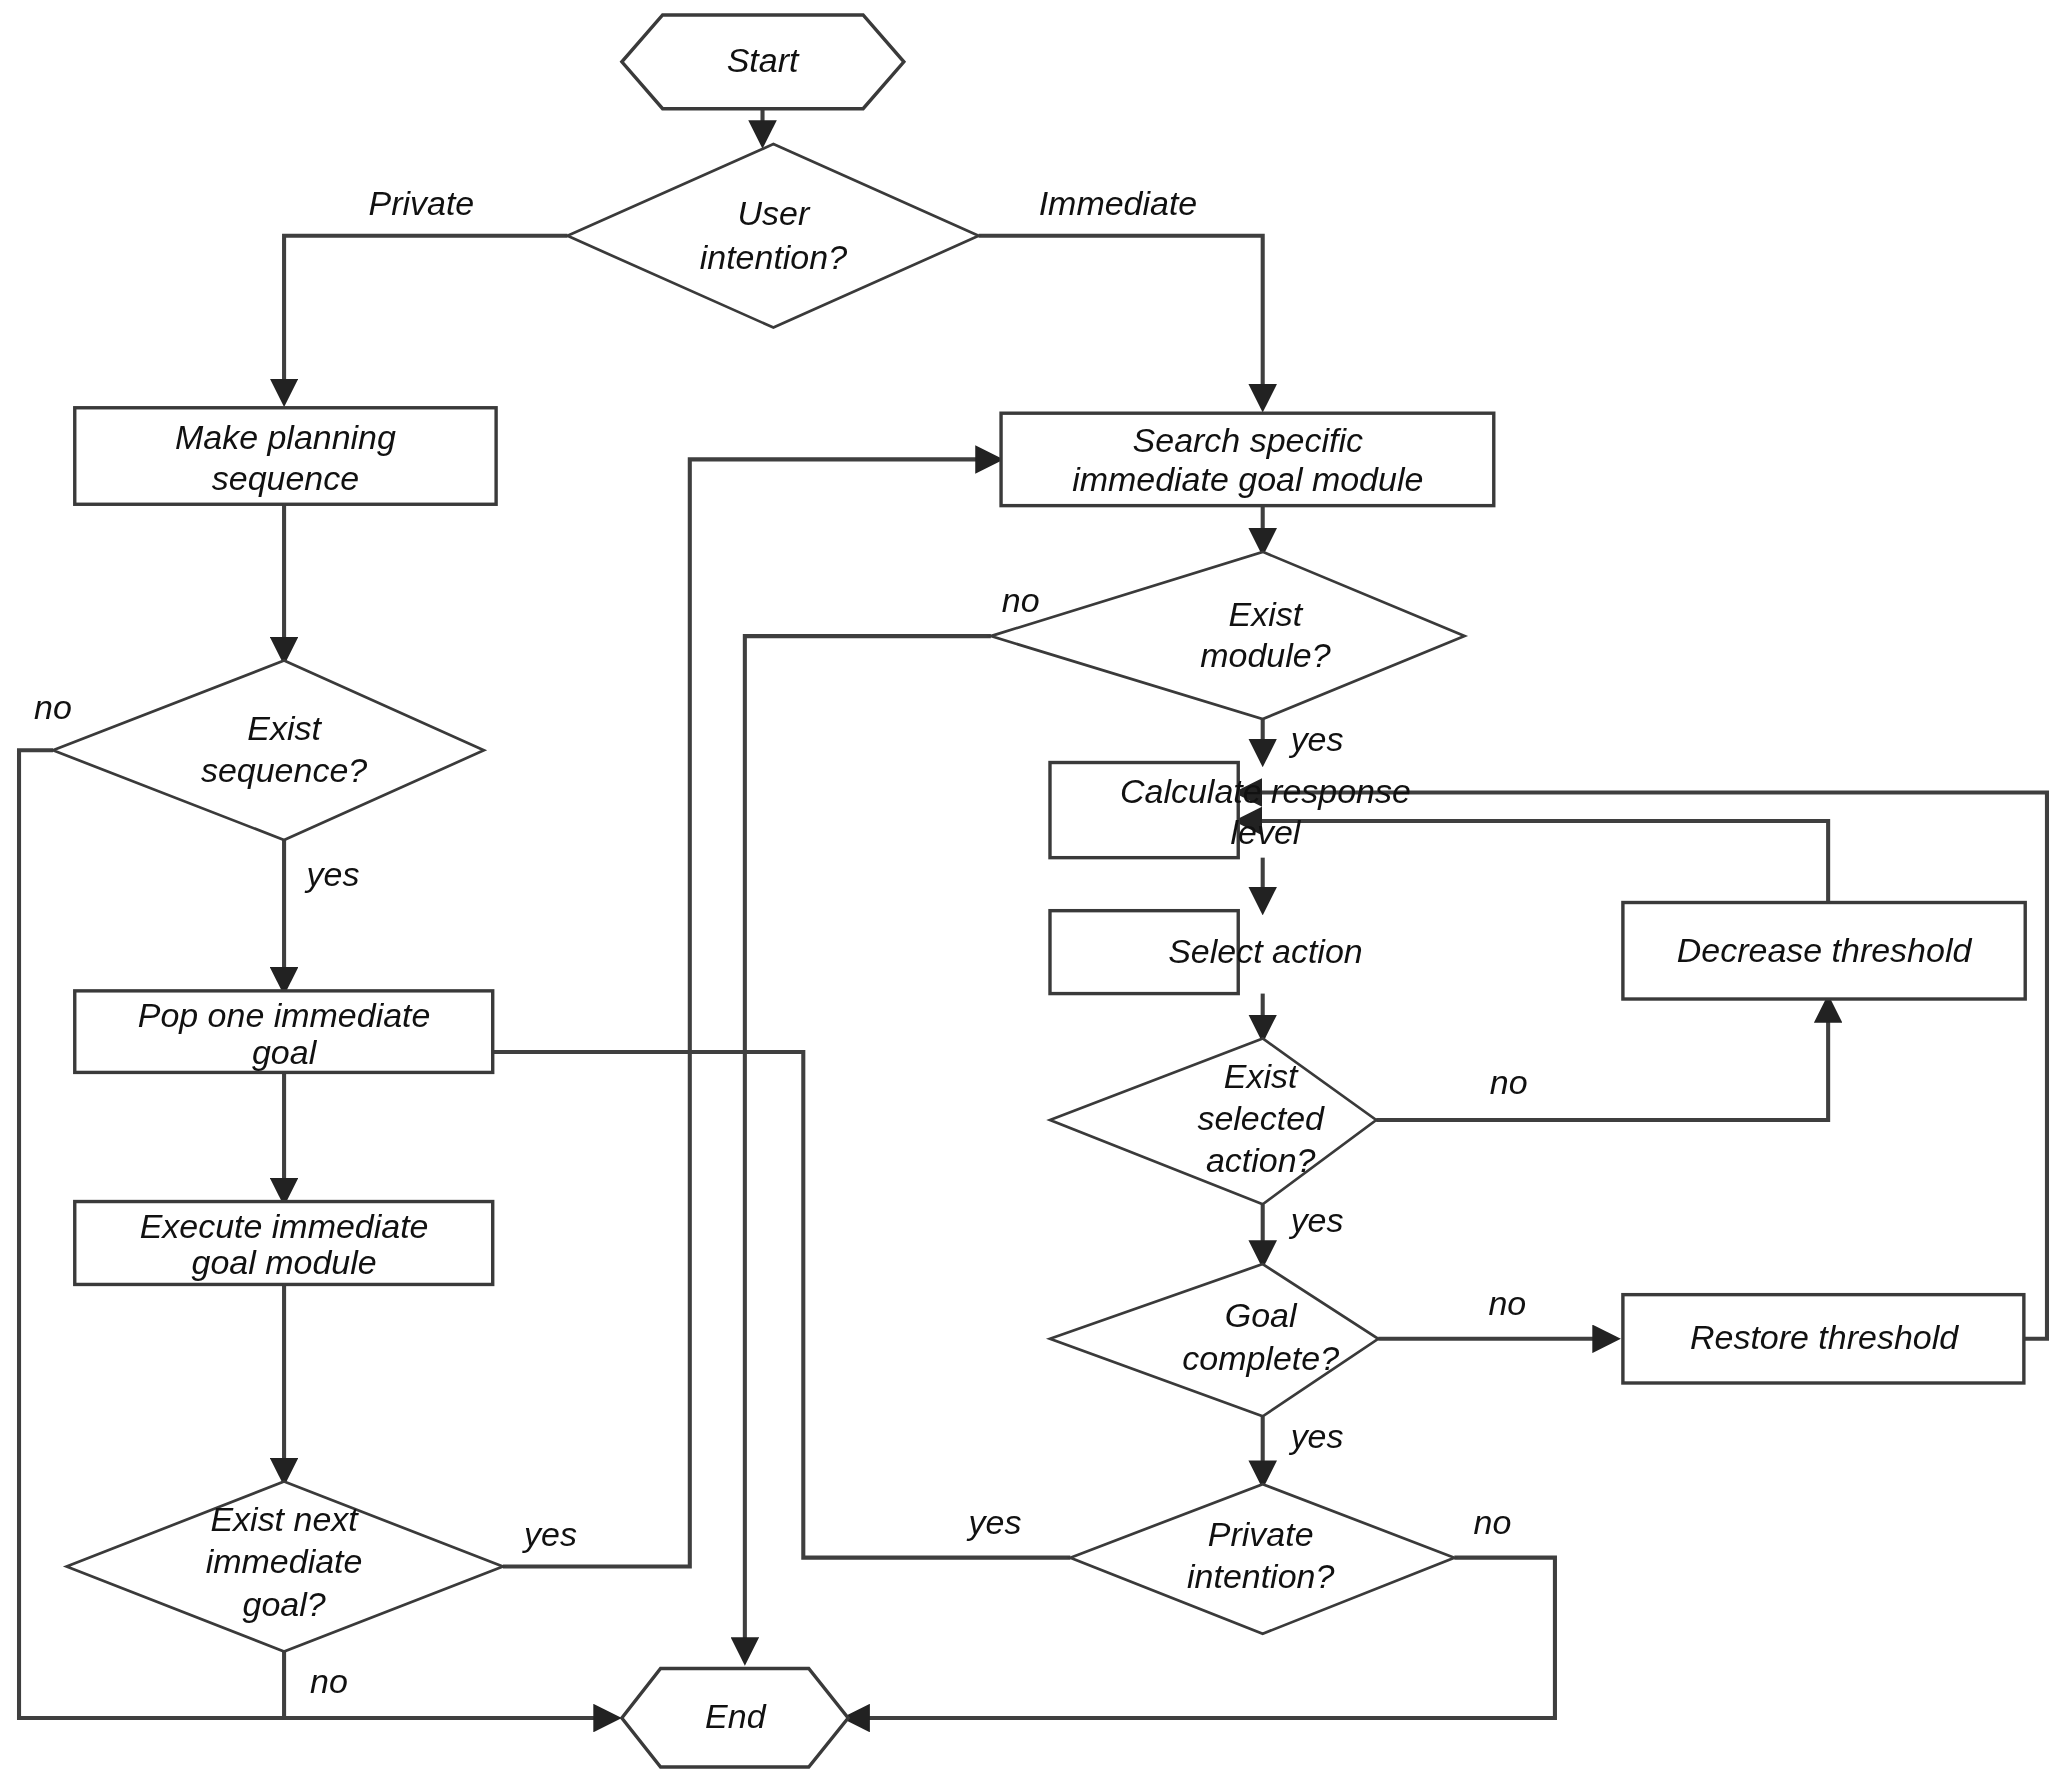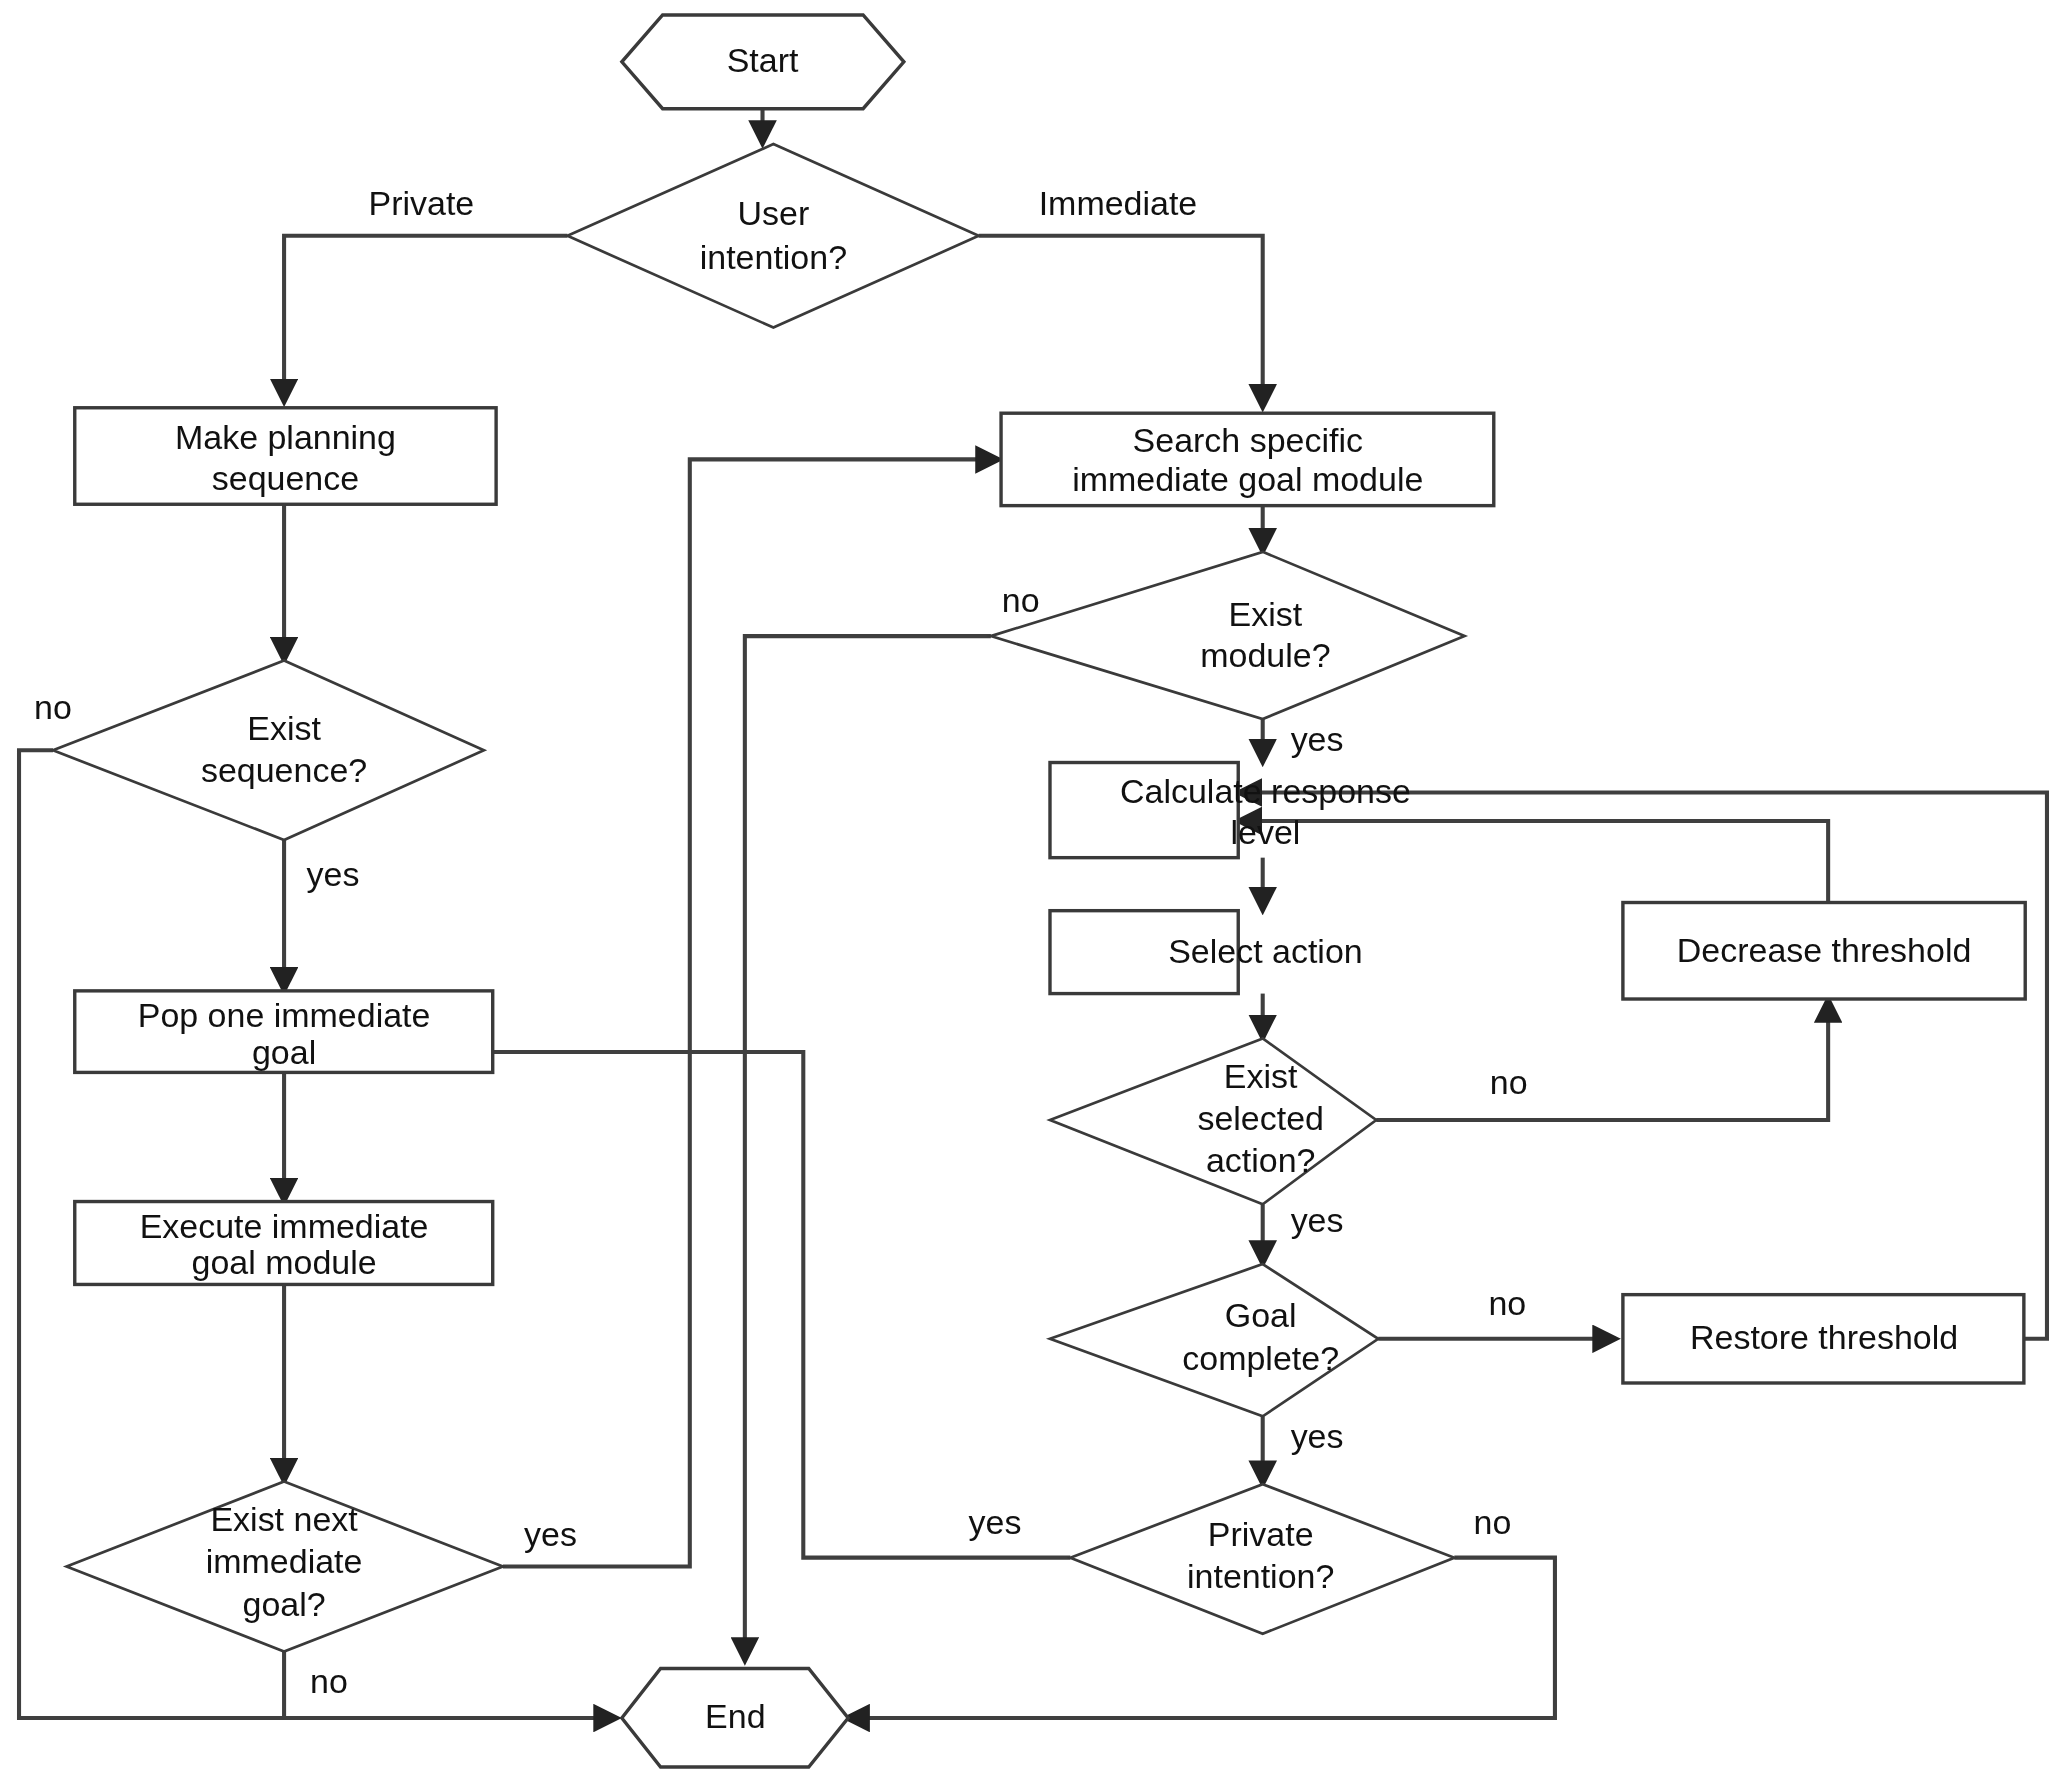--- a/index.html
+++ b/index.html
@@ -7,20 +7,21 @@
     margin: 0;
     padding: 0;
     background: #ffffff;
   }
   #page {
     position: relative;
     width: 2066px;
     height: 1786px;
     background: #ffffff;
     font-family: "Liberation Sans", sans-serif;
+    font-style: italic;
   }
   svg#flow {
     display: block;
     width: 2066px;
     height: 1786px;
   }
   .node-shape {
     fill: #ffffff;
     stroke: #3a3a3a;
     stroke-width: 5;

